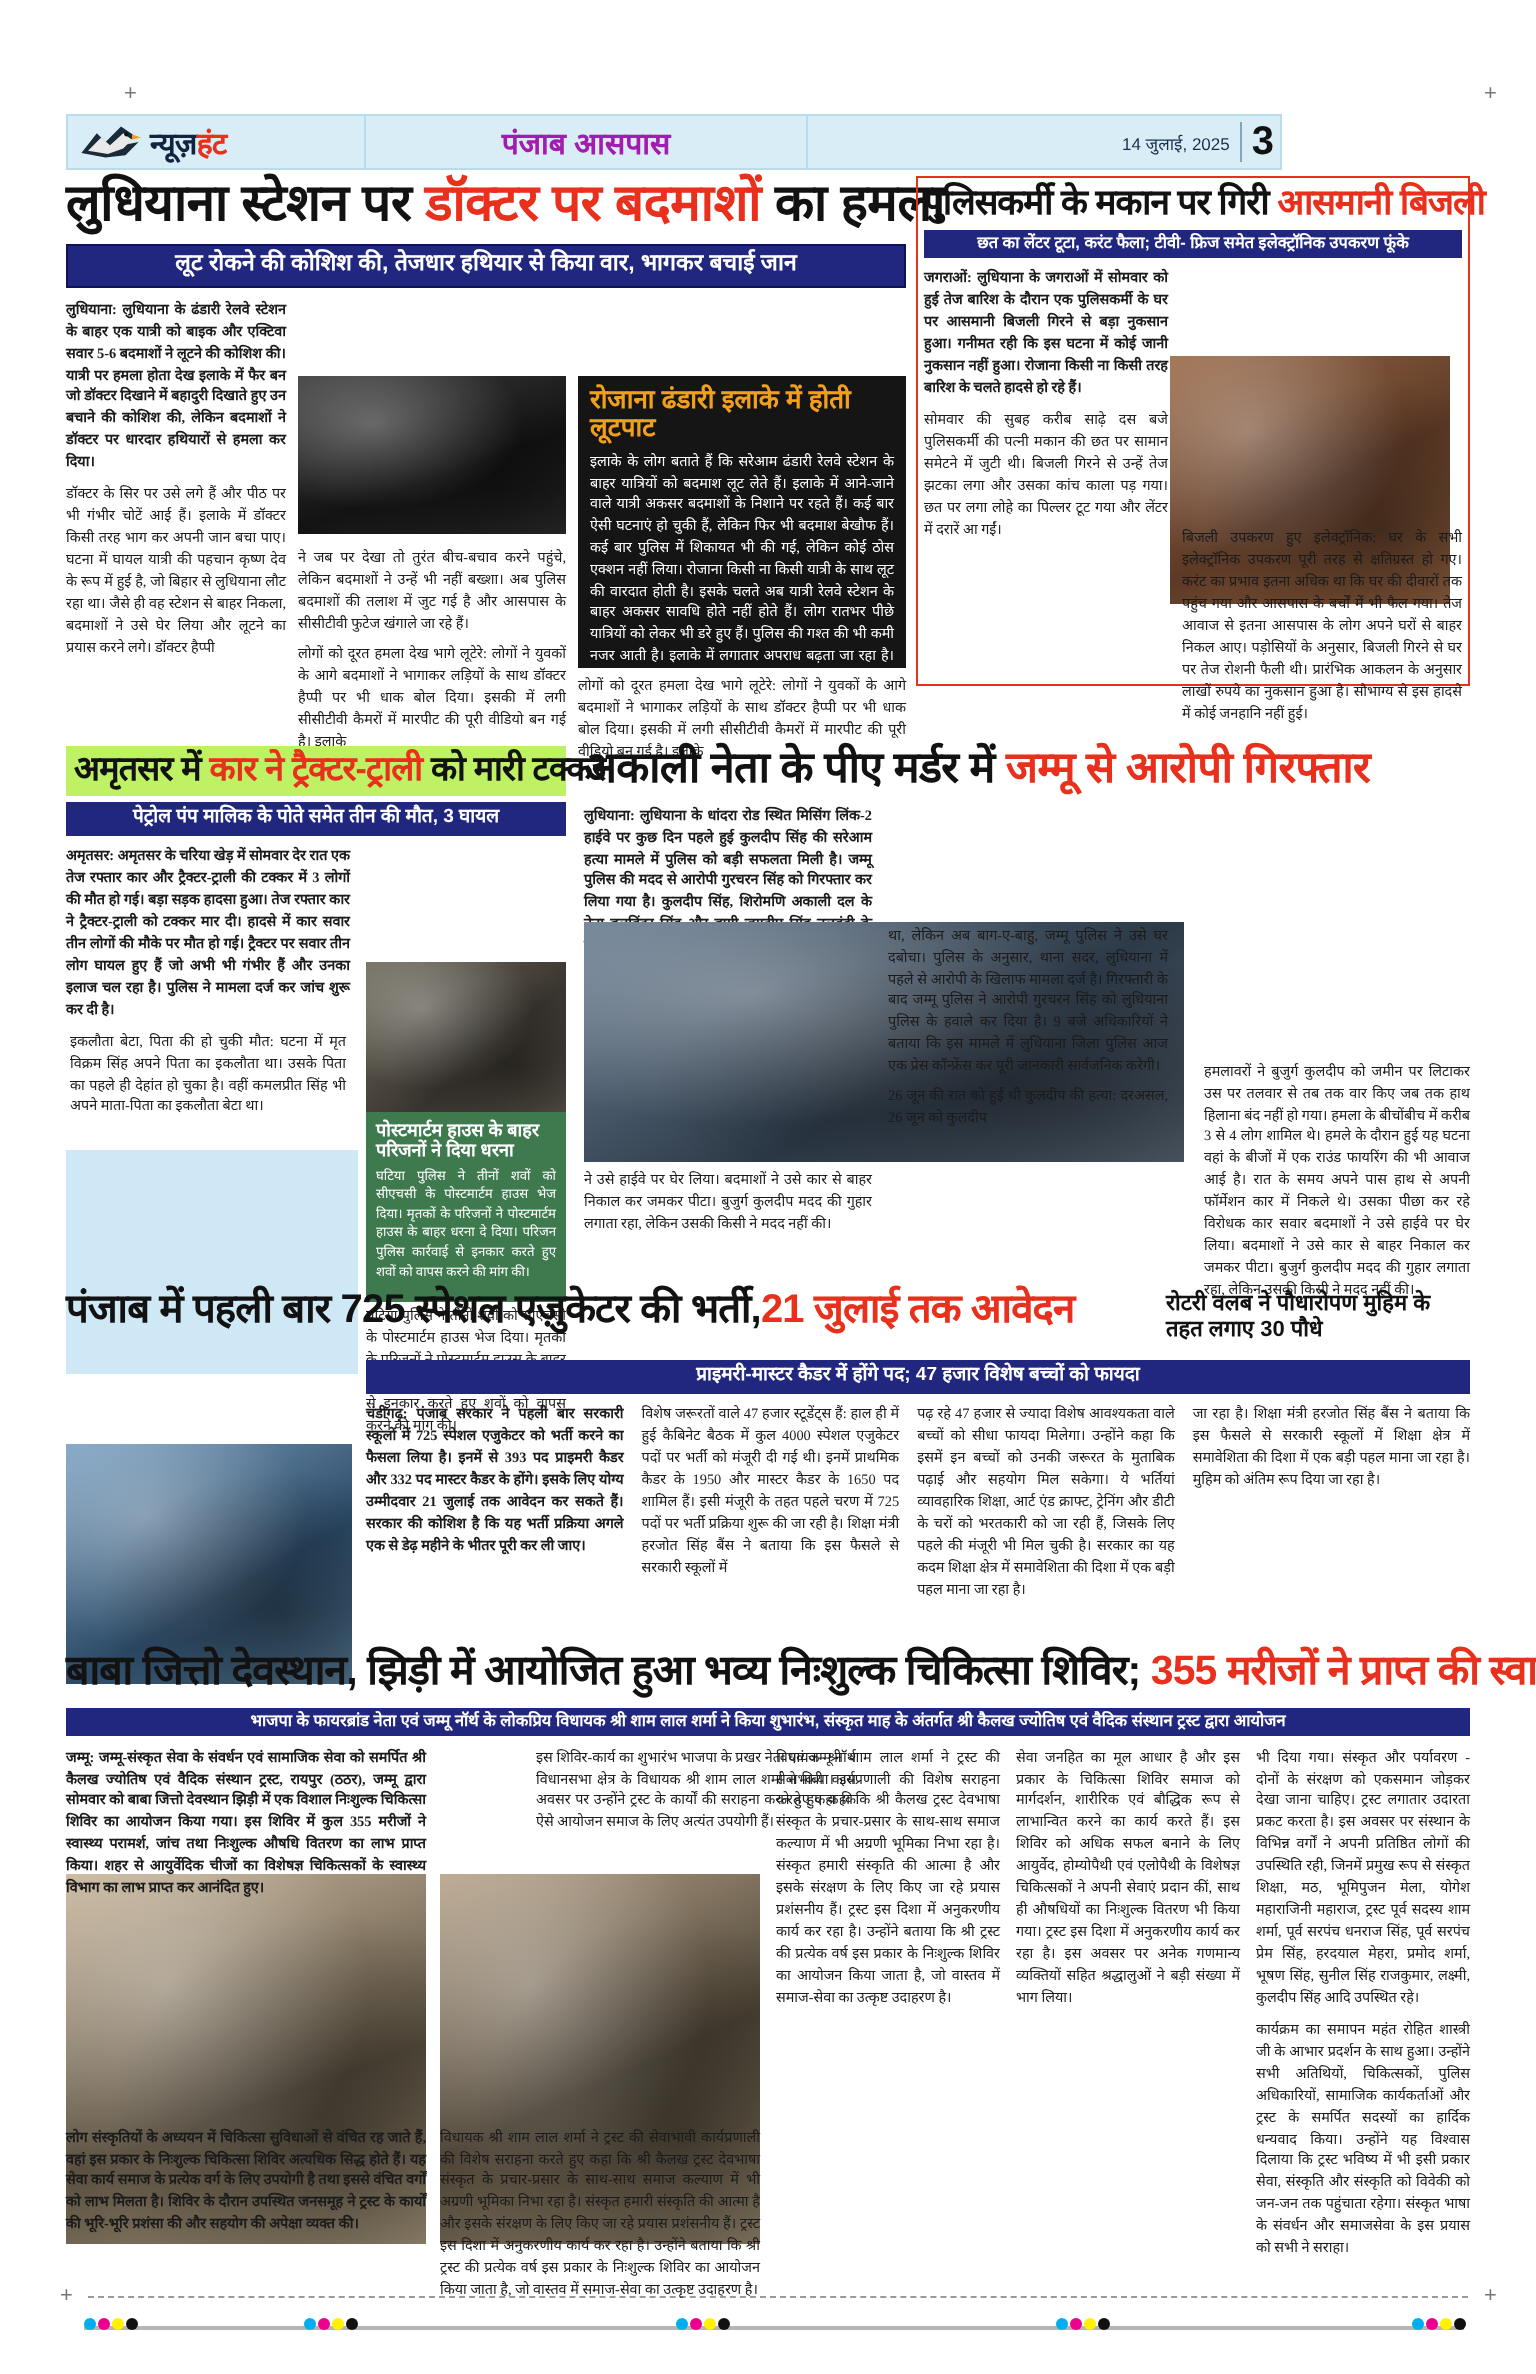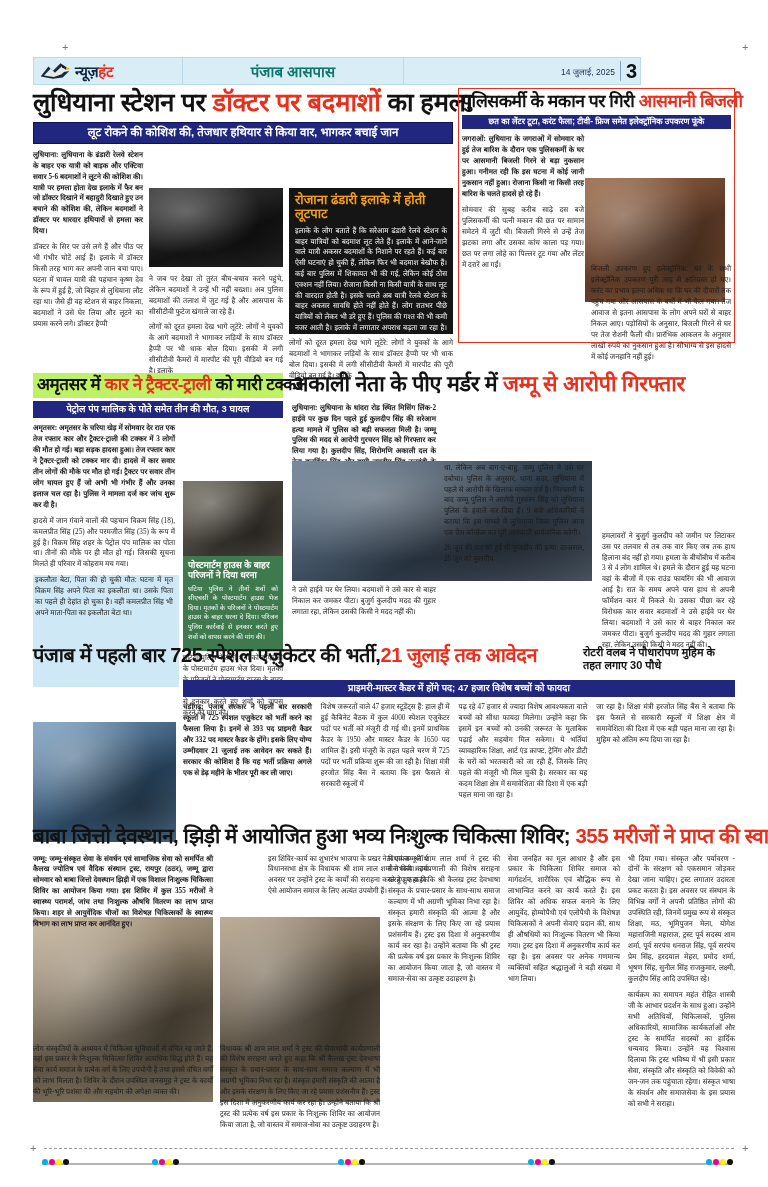--- a/index.html
+++ b/index.html
@@ -32,21 +32,21 @@
   }
   .eagle { width: 34px; height: 22px; position: relative; flex: 0 0 auto; }
   .mh-name { font-size: 15px; font-weight: bold; letter-spacing: -.3px; }
   .mh-name .b { color: #10263f; }
   .mh-name .r { color: #e8301c; }
   .mh-mid {
     position: absolute; left: 150px; top: 0; right: 238px; height: 28px;
     background: #d9edf7; border-top: 1px solid #b8dcea; border-bottom: 1px solid #b8dcea;
     display: flex; align-items: center; justify-content: center;
   }
-  .mh-mid span { color: #0f766e; font-size: 15px; font-weight: bold; }
+  .mh-mid span { color: #a21caf; font-size: 15px; font-weight: bold; }
   .mh-right {
     position: absolute; right: 0; top: 0; width: 238px; height: 28px;
     background: #d9edf7; border: 1px solid #b8dcea;
     display: flex; align-items: center; justify-content: flex-end; padding-right: 3px; gap: 5px;
   }
   .mh-date { font-size: 8.5px; color: #15304d; }
   .mh-pageno {
     font-size: 20px; font-weight: bold; color: #111; line-height: 1;
     border-left: 1px solid #7ba9c4; padding-left: 5px;
   }
@@ -239,21 +239,20 @@
   <div class="blk" id="s3">
     <div class="hl-wrap">
       <div class="hl-big"><span>अमृतसर में </span><span class="r">कार ने ट्रैक्टर-ट्राली</span><span> को मारी टक्कर</span></div>
     </div>
     <div class="ribbon sm" style="margin-top:3px;">पेट्रोल पंप मालिक के पोते समेत तीन की मौत, 3 घायल</div>
 
     <div style="position:relative; margin-top:5px; height:235px;">
       <div id="s3-tint"></div>
       <div style="position:absolute; left:0; top:0; width:142px;">
         <div class="col-txt"><span class="dateline">अमृतसर: अमृतसर के चरिया खेड़ में सोमवार देर रात एक तेज रफ्तार कार और ट्रैक्टर-ट्राली की टक्कर में 3 लोगों की मौत हो गई। बड़ा सड़क हादसा हुआ। तेज रफ्तार कार ने ट्रैक्टर-ट्राली को टक्कर मार दी। हादसे में कार सवार तीन लोगों की मौके पर मौत हो गई। ट्रैक्टर पर सवार तीन लोग घायल हुए हैं जो अभी भी गंभीर हैं और उनका इलाज चल रहा है। पुलिस ने मामला दर्ज कर जांच शुरू कर दी है।</span></div>
-        <div class="col-txt" style="margin-top:5px;">हादसे में जान गंवाने वालों की पहचान विक्रम सिंह (18), कमलप्रीत सिंह (25) और परमजीत सिंह (35) के रूप में हुई है। विक्रम सिंह शहर के पेट्रोल पंप मालिक का पोता था। तीनों की मौके पर ही मौत हो गई। जिसकी सूचना मिलते ही परिवार में कोहराम मच गया।</div>
         <div class="col-txt" style="margin-top:5px; padding:0 2px;">इकलौता बेटा, पिता की हो चुकी मौत: घटना में मृत विक्रम सिंह अपने पिता का इकलौता था। उसके पिता का पहले ही देहांत हो चुका है। वहीं कमलप्रीत सिंह भी अपने माता-पिता का इकलौता बेटा था।</div>
       </div>
       <div class="photo" id="s3-photo"></div>
       <div id="s3-green">
         <h4>पोस्टमार्टम हाउस के बाहर परिजनों ने दिया धरना</h4>
         <p>घटिया पुलिस ने तीनों शवों को सीएचसी के पोस्टमार्टम हाउस भेज दिया। मृतकों के परिजनों ने पोस्टमार्टम हाउस के बाहर धरना दे दिया। परिजन पुलिस कार्रवाई से इनकार करते हुए शवों को वापस करने की मांग की।</p>
       </div>
       <div style="position:absolute; left:150px; top:230px; width:100px;">
         <div class="col-txt">घटिया पुलिस ने तीनों शवों को सीएचसी के पोस्टमार्टम हाउस भेज दिया। मृतकों के परिजनों ने पोस्टमार्टम हाउस के बाहर धरना दे दिया। परिजन पुलिस कार्रवाई से इनकार करते हुए शवों को वापस करने की मांग की।</div>
       </div>
@@ -296,20 +295,21 @@
           <div style="width:130px;" class="col-txt">विशेष जरूरतों वाले 47 हजार स्टूडेंट्स हैं: हाल ही में हुई कैबिनेट बैठक में कुल 4000 स्पेशल एजुकेटर पदों पर भर्ती को मंजूरी दी गई थी। इनमें प्राथमिक कैडर के 1950 और मास्टर कैडर के 1650 पद शामिल हैं। इसी मंजूरी के तहत पहले चरण में 725 पदों पर भर्ती प्रक्रिया शुरू की जा रही है। शिक्षा मंत्री हरजोत सिंह बैंस ने बताया कि इस फैसले से सरकारी स्कूलों में</div>
           <div style="width:130px;" class="col-txt">पढ़ रहे 47 हजार से ज्यादा विशेष आवश्यकता वाले बच्चों को सीधा फायदा मिलेगा। उन्होंने कहा कि इसमें इन बच्चों को उनकी जरूरत के मुताबिक पढ़ाई और सहयोग मिल सकेगा। ये भर्तियां व्यावहारिक शिक्षा, आर्ट एंड क्राफ्ट, ट्रेनिंग और डीटी के चरों को भरतकारी को जा रही हैं, जिसके लिए पहले की मंजूरी भी मिल चुकी है। सरकार का यह कदम शिक्षा क्षेत्र में समावेशिता की दिशा में एक बड़ी पहल माना जा रहा है।</div>
           <div style="width:140px;" class="col-txt">जा रहा है। शिक्षा मंत्री हरजोत सिंह बैंस ने बताया कि इस फैसले से सरकारी स्कूलों में शिक्षा क्षेत्र में समावेशिता की दिशा में एक बड़ी पहल माना जा रहा है। मुहिम को अंतिम रूप दिया जा रहा है।</div>
         </div>
       </div>
     </div>
   </div>
 
   <div class="blk" id="s6">
     <div class="hl-big"><span class="k">बाबा जित्तो देवस्थान, झिड़ी में आयोजित हुआ भव्य निःशुल्क चिकित्सा शिविर; </span><span>355 मरीजों ने प्राप्त की स्वास्थ्य सेवाएं</span></div>
+    <div class="ribbon tiny" style="margin-top:6px;">भाजपा के फायरब्रांड नेता एवं जम्मू नॉर्थ के लोकप्रिय विधायक श्री शाम लाल शर्मा ने किया शुभारंभ, संस्कृत माह के अंतर्गत श्री कैलख ज्योतिष एवं वैदिक संस्थान ट्रस्ट द्वारा आयोजन</div>
 
     <div style="position:relative; margin-top:6px; height:245px;">
       <div class="photo" id="s6-photo" style="left:187px; width:160px;"></div>
       <div class="photo" id="s6-photo2"></div>
 
       <div style="position:absolute; left:0; top:0; width:180px;">
         <div class="col-txt"><span class="dateline">जम्मू: जम्मू-संस्कृत सेवा के संवर्धन एवं सामाजिक सेवा को समर्पित श्री कैलख ज्योतिष एवं वैदिक संस्थान ट्रस्ट, रायपुर (ठठर), जम्मू द्वारा सोमवार को बाबा जित्तो देवस्थान झिड़ी में एक विशाल निःशुल्क चिकित्सा शिविर का आयोजन किया गया। इस शिविर में कुल 355 मरीजों ने स्वास्थ्य परामर्श, जांच तथा निःशुल्क औषधि वितरण का लाभ प्राप्त किया। शहर से आयुर्वेदिक चीजों का विशेषज्ञ चिकित्सकों के स्वास्थ्य विभाग का लाभ प्राप्त कर आनंदित हुए।</span></div>
       </div>
       <div style="position:absolute; left:187px; top:0; width:160px;margin-left:48px;">
         <div class="col-txt">इस शिविर-कार्य का शुभारंभ भाजपा के प्रखर नेता एवं जम्मू नॉर्थ विधानसभा क्षेत्र के विधायक श्री शाम लाल शर्मा ने किया। इस अवसर पर उन्होंने ट्रस्ट के कार्यों की सराहना करते हुए कहा कि ऐसे आयोजन समाज के लिए अत्यंत उपयोगी हैं।</div>
@@ -317,21 +317,21 @@
       <div style="position:absolute; left:355px; top:0; width:112px;">
         <div class="col-txt">विधायक श्री शाम लाल शर्मा ने ट्रस्ट की सेवाभावी कार्यप्रणाली की विशेष सराहना करते हुए कहा कि श्री कैलख ट्रस्ट देवभाषा संस्कृत के प्रचार-प्रसार के साथ-साथ समाज कल्याण में भी अग्रणी भूमिका निभा रहा है। संस्कृत हमारी संस्कृति की आत्मा है और इसके संरक्षण के लिए किए जा रहे प्रयास प्रशंसनीय हैं। ट्रस्ट इस दिशा में अनुकरणीय कार्य कर रहा है। उन्होंने बताया कि श्री ट्रस्ट की प्रत्येक वर्ष इस प्रकार के निःशुल्क शिविर का आयोजन किया जाता है, जो वास्तव में समाज-सेवा का उत्कृष्ट उदाहरण है।</div>
       </div>
       <div style="position:absolute; left:475px; top:0; width:112px;">
         <div class="col-txt">सेवा जनहित का मूल आधार है और इस प्रकार के चिकित्सा शिविर समाज को मार्गदर्शन, शारीरिक एवं बौद्धिक रूप से लाभान्वित करने का कार्य करते हैं। इस शिविर को अधिक सफल बनाने के लिए आयुर्वेद, होम्योपैथी एवं एलोपैथी के विशेषज्ञ चिकित्सकों ने अपनी सेवाएं प्रदान कीं, साथ ही औषधियों का निःशुल्क वितरण भी किया गया। ट्रस्ट इस दिशा में अनुकरणीय कार्य कर रहा है। इस अवसर पर अनेक गणमान्य व्यक्तियों सहित श्रद्धालुओं ने बड़ी संख्या में भाग लिया।</div>
       </div>
       <div style="position:absolute; left:595px; top:0; width:107px;">
         <div class="col-txt">भी दिया गया। संस्कृत और पर्यावरण - दोनों के संरक्षण को एकसमान जोड़कर देखा जाना चाहिए। ट्रस्ट लगातार उदारता प्रकट करता है। इस अवसर पर संस्थान के विभिन्न वर्गों ने अपनी प्रतिष्ठित लोगों की उपस्थिति रही, जिनमें प्रमुख रूप से संस्कृत शिक्षा, मठ, भूमिपुजन मेला, योगेश महाराजिनी महाराज, ट्रस्ट पूर्व सदस्य शाम शर्मा, पूर्व सरपंच धनराज सिंह, पूर्व सरपंच प्रेम सिंह, हरदयाल मेहरा, प्रमोद शर्मा, भूषण सिंह, सुनील सिंह राजकुमार, लक्ष्मी, कुलदीप सिंह आदि उपस्थित रहे।</div>
         <div class="col-txt" style="margin-top:5px;">कार्यक्रम का समापन महंत रोहित शास्त्री जी के आभार प्रदर्शन के साथ हुआ। उन्होंने सभी अतिथियों, चिकित्सकों, पुलिस अधिकारियों, सामाजिक कार्यकर्ताओं और ट्रस्ट के समर्पित सदस्यों का हार्दिक धन्यवाद किया। उन्होंने यह विश्वास दिलाया कि ट्रस्ट भविष्य में भी इसी प्रकार सेवा, संस्कृति और संस्कृति को विवेकी को जन-जन तक पहुंचाता रहेगा। संस्कृत भाषा के संवर्धन और समाजसेवा के इस प्रयास को सभी ने सराहा।</div>
       </div>
-      <div style="position:absolute; left:0; top:190px; width:180px;">
+      <div style="position:absolute; left:0; top:190px; width:180px;font-weight:bold;">
         <div class="col-txt">लोग संस्कृतियों के अध्ययन में चिकित्सा सुविधाओं से वंचित रह जाते हैं, वहां इस प्रकार के निःशुल्क चिकित्सा शिविर अत्यधिक सिद्ध होते हैं। यह सेवा कार्य समाज के प्रत्येक वर्ग के लिए उपयोगी है तथा इससे वंचित वर्गों को लाभ मिलता है। शिविर के दौरान उपस्थित जनसमूह ने ट्रस्ट के कार्यों की भूरि-भूरि प्रशंसा की और सहयोग की अपेक्षा व्यक्त की।</div>
       </div>
       <div style="position:absolute; left:187px; top:190px; width:160px;">
         <div class="col-txt">विधायक श्री शाम लाल शर्मा ने ट्रस्ट की सेवाभावी कार्यप्रणाली की विशेष सराहना करते हुए कहा कि श्री कैलख ट्रस्ट देवभाषा संस्कृत के प्रचार-प्रसार के साथ-साथ समाज कल्याण में भी अग्रणी भूमिका निभा रहा है। संस्कृत हमारी संस्कृति की आत्मा है और इसके संरक्षण के लिए किए जा रहे प्रयास प्रशंसनीय हैं। ट्रस्ट इस दिशा में अनुकरणीय कार्य कर रहा है। उन्होंने बताया कि श्री ट्रस्ट की प्रत्येक वर्ष इस प्रकार के निःशुल्क शिविर का आयोजन किया जाता है, जो वास्तव में समाज-सेवा का उत्कृष्ट उदाहरण है।</div>
       </div>
     </div>
   </div>
 
   <div class="cmykline"></div>
   <div class="cmykset" style="left:42px;">

